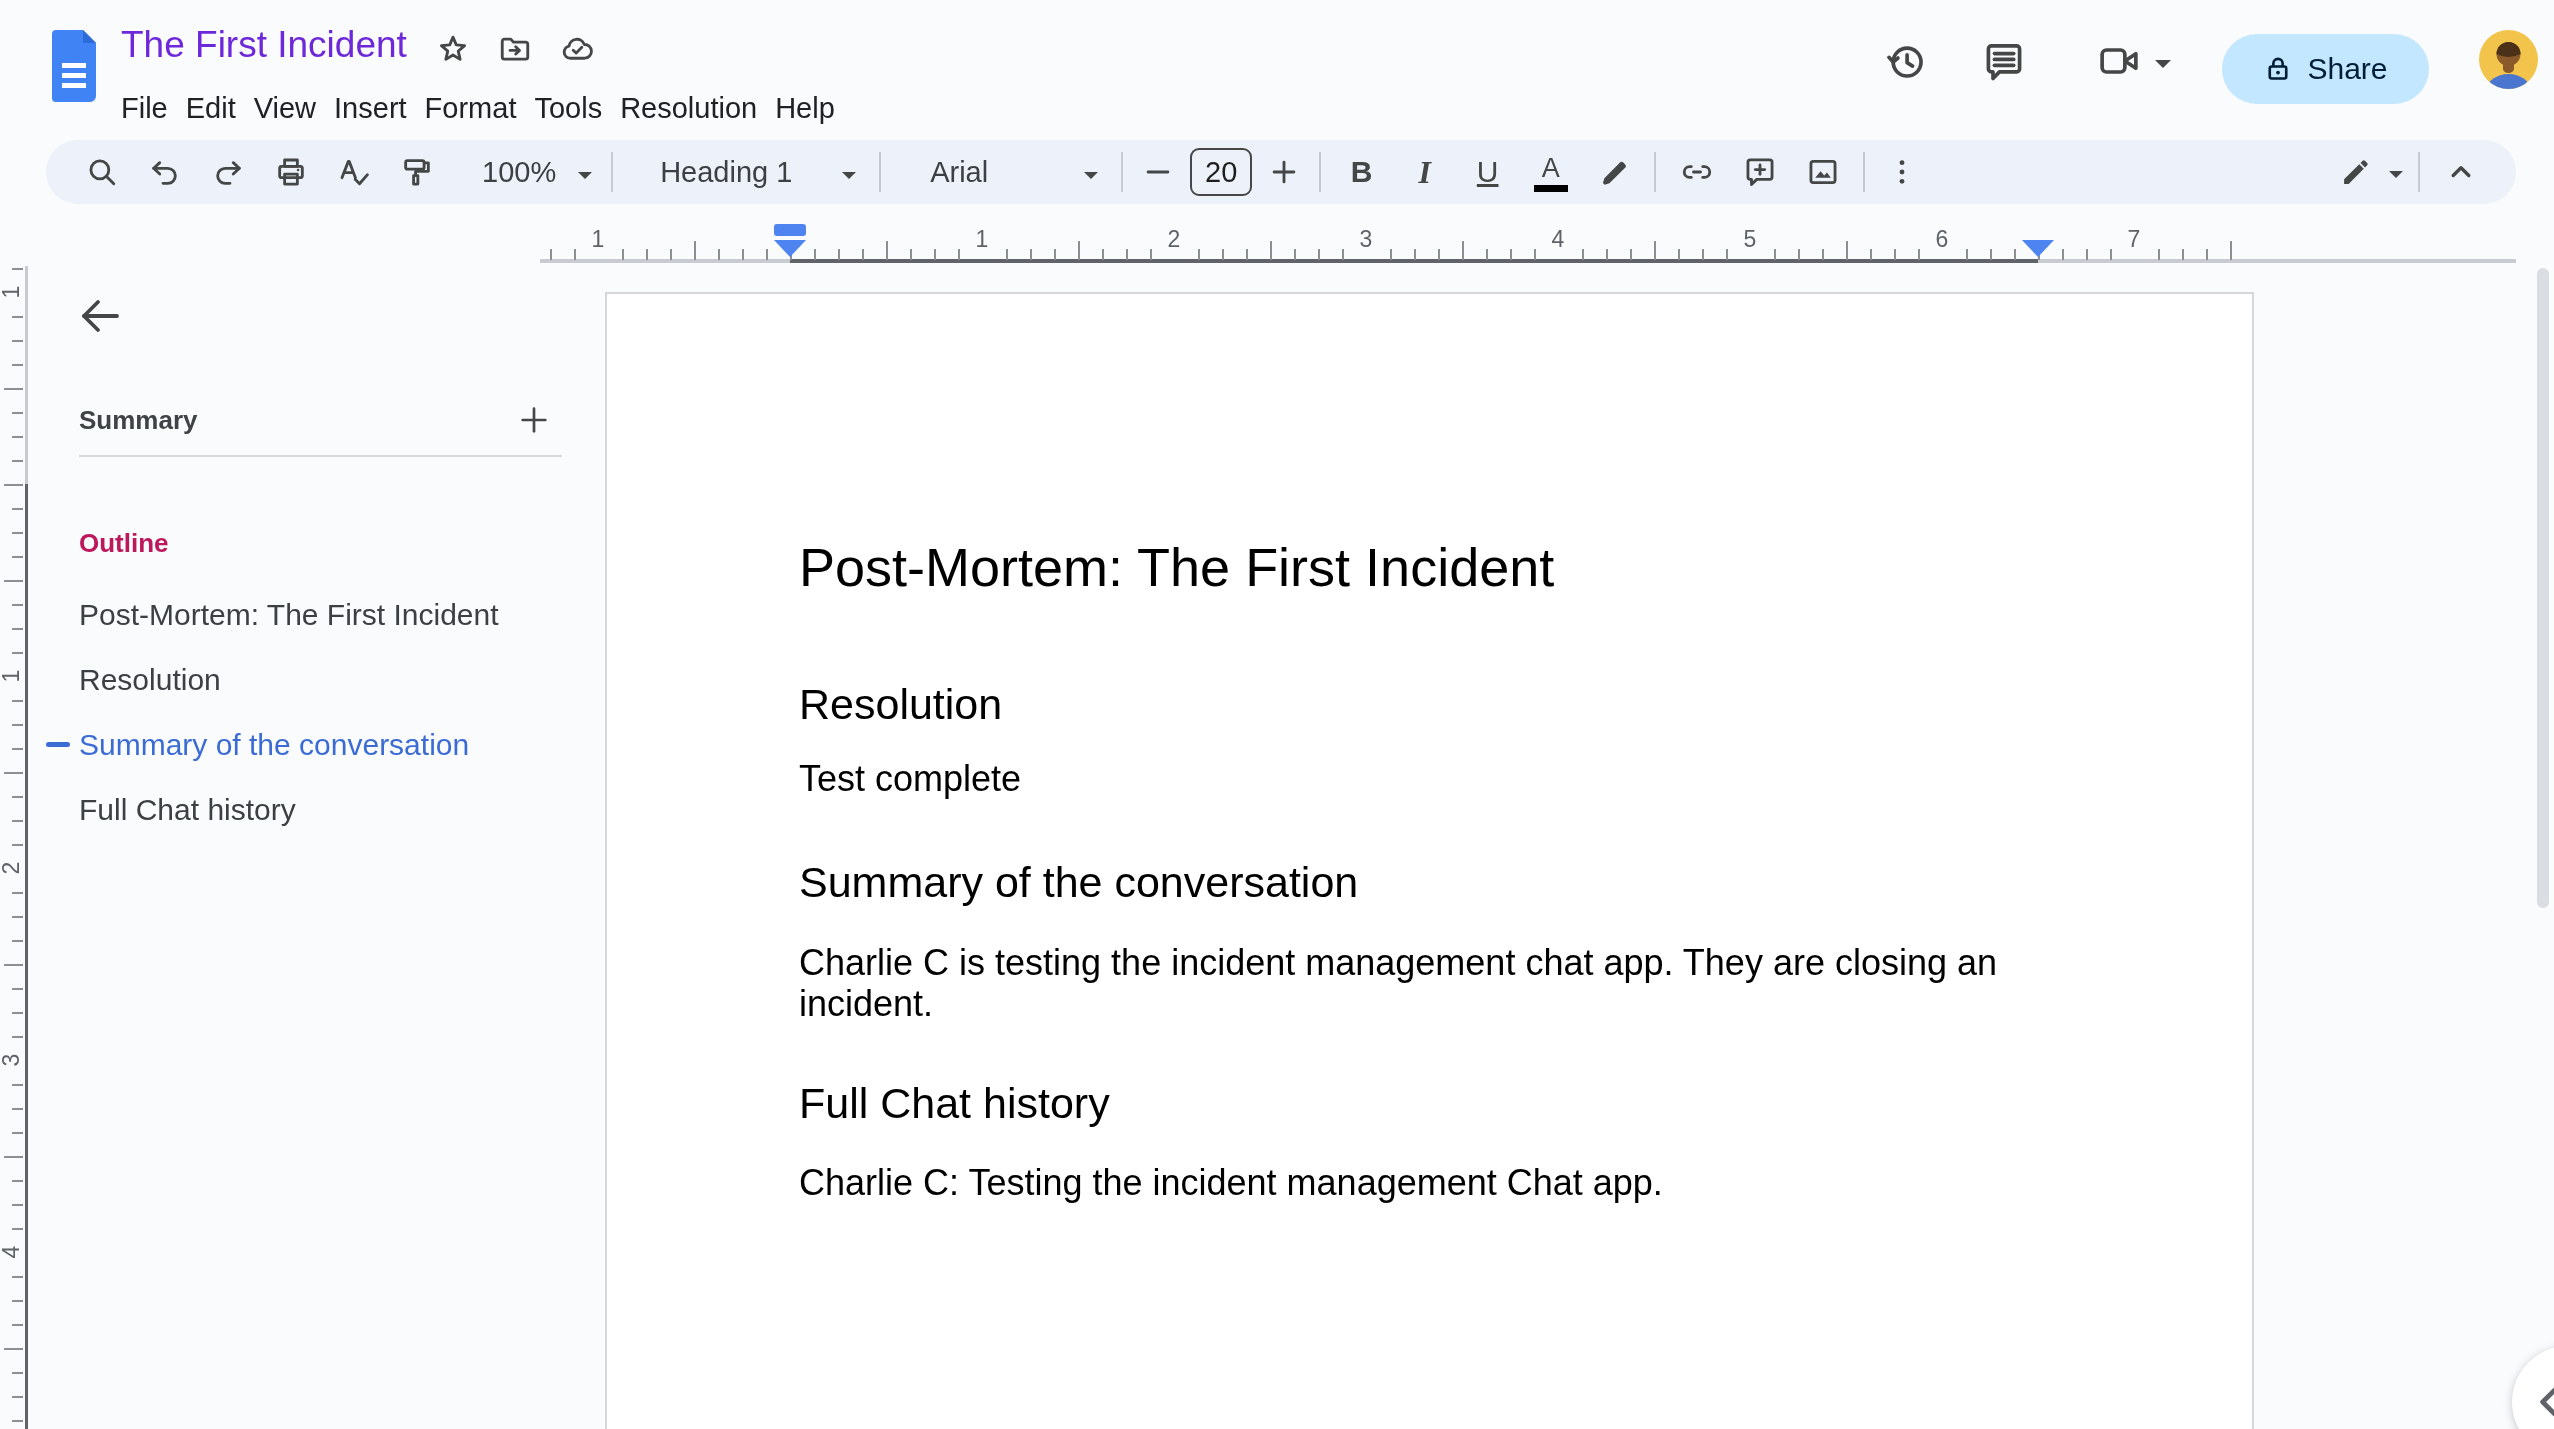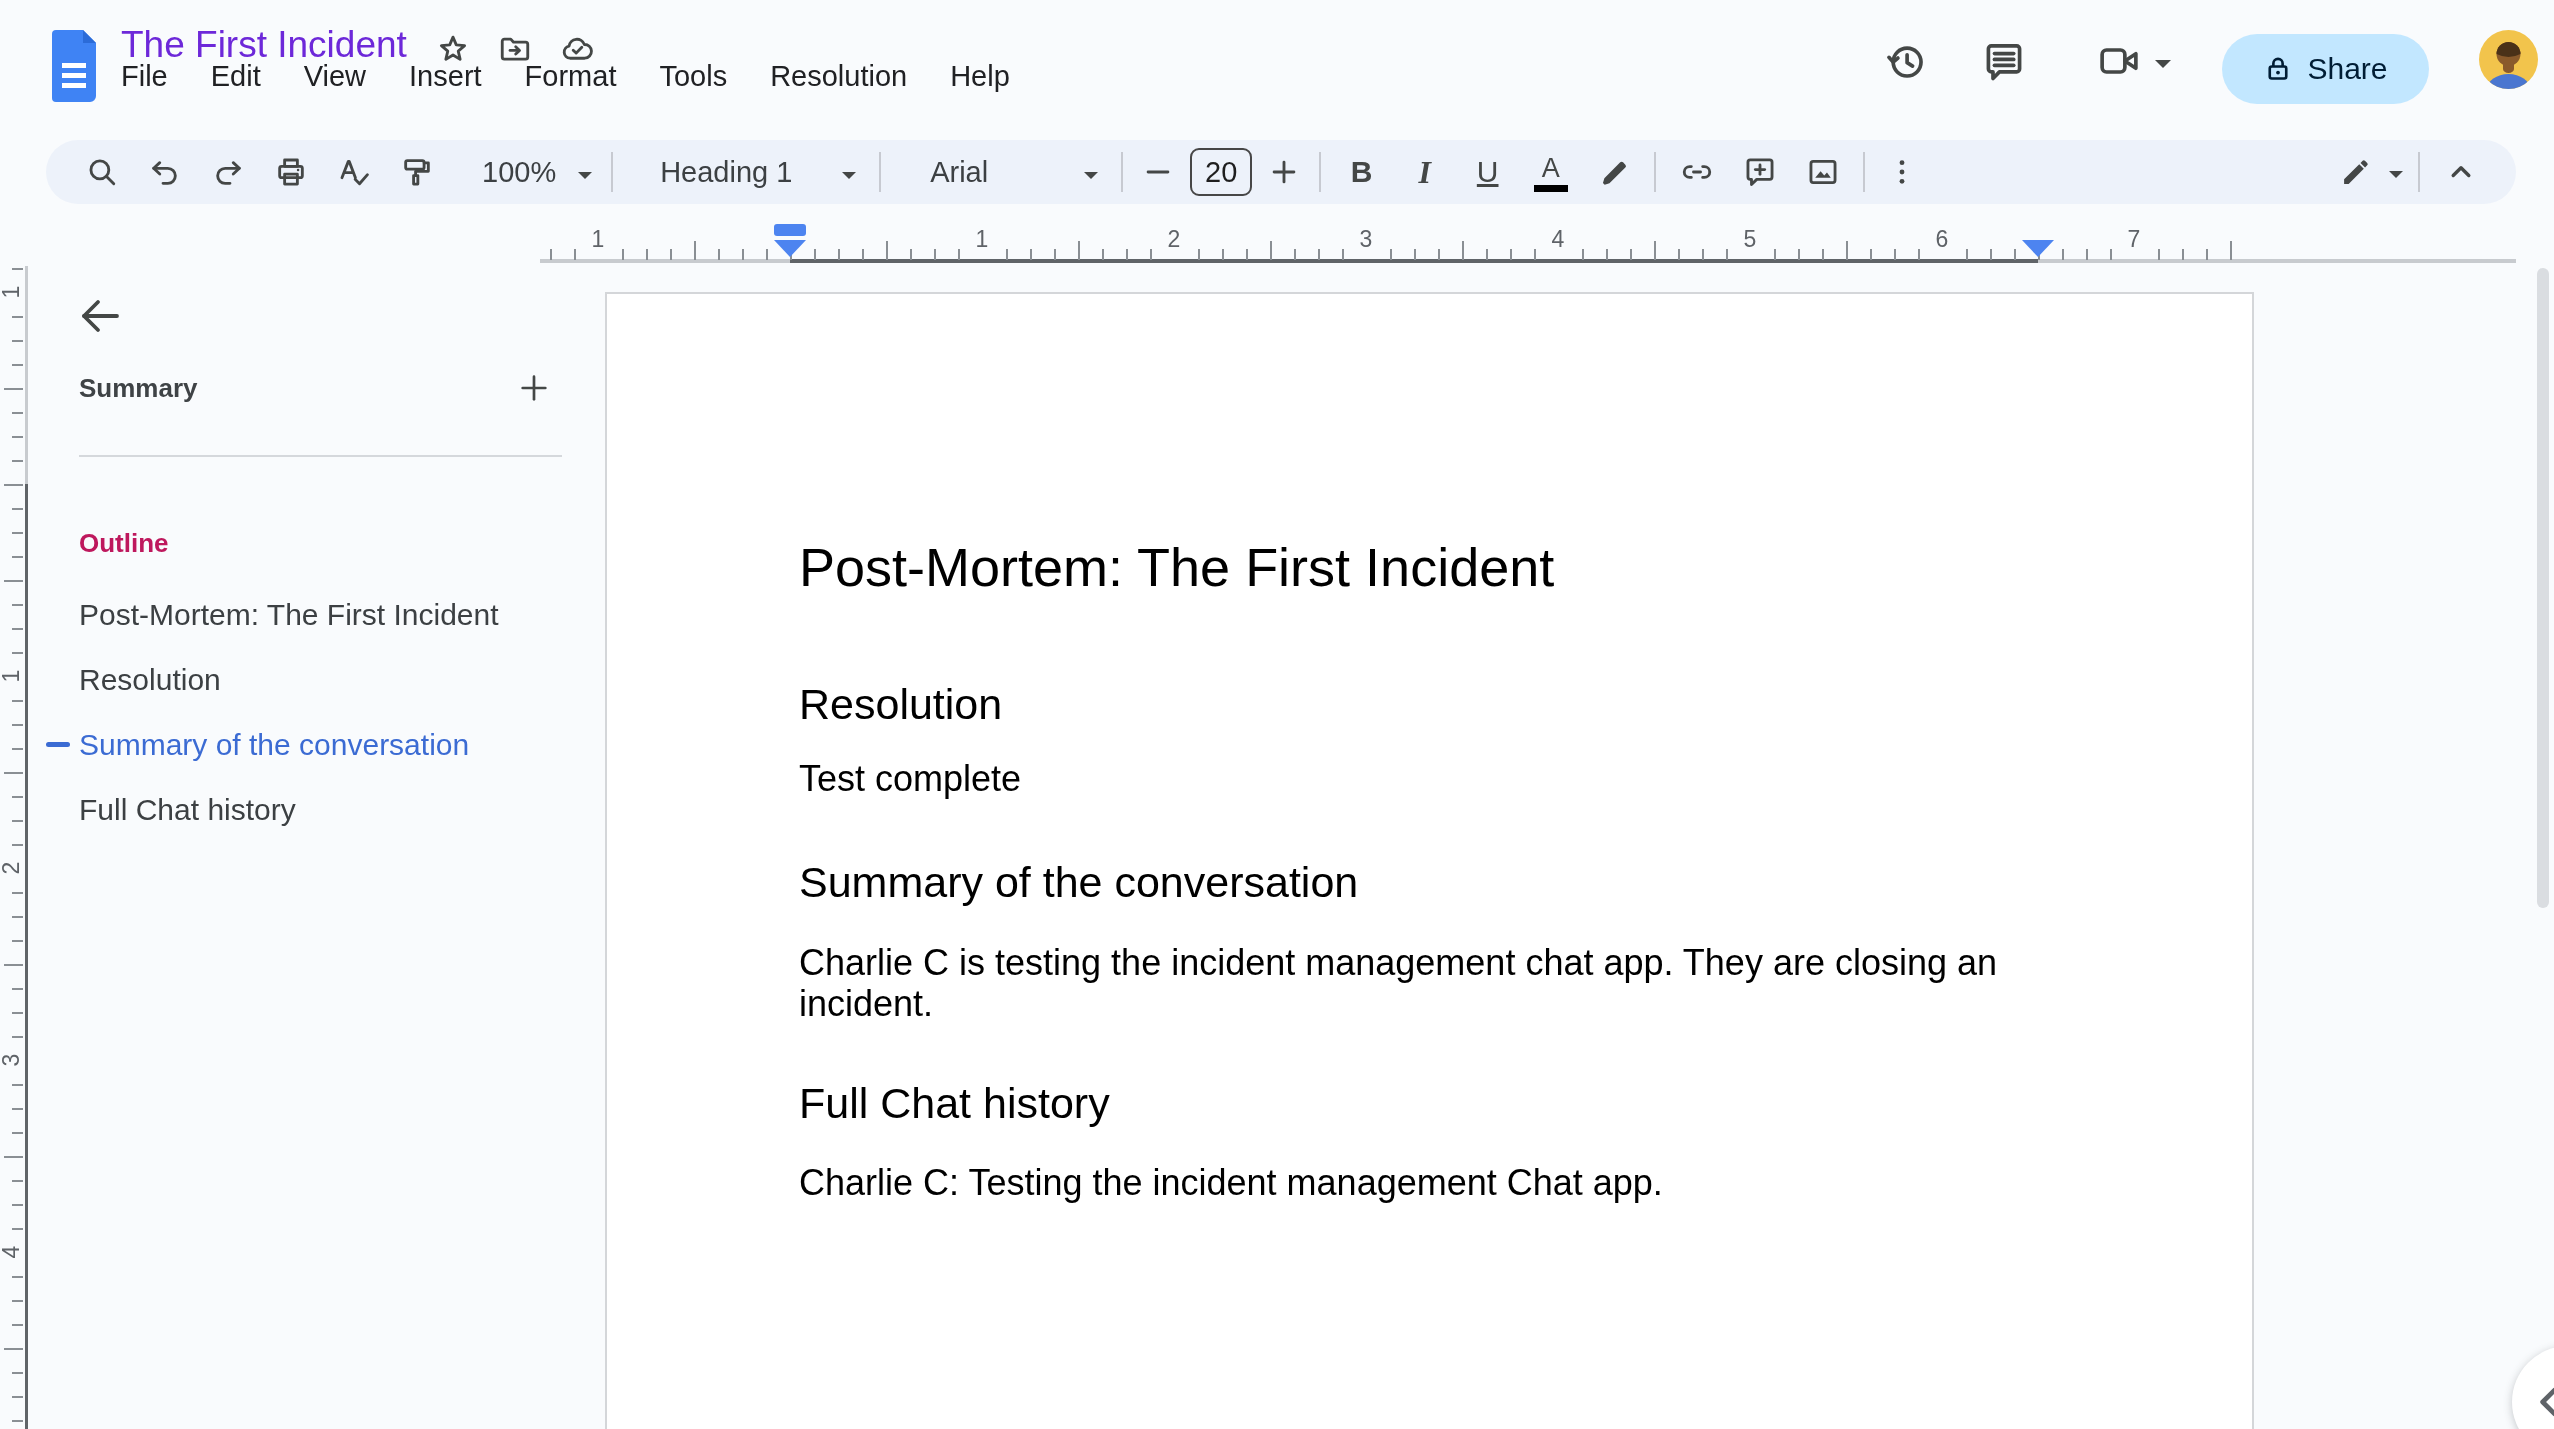--- a/index.html
+++ b/index.html
@@ -5,21 +5,21 @@
   * { margin:0; padding:0; box-sizing:border-box; }
   html,body { width:2554px; height:1429px; overflow:hidden; }
   body { font-family:"Liberation Sans", sans-serif; background:var(--bg,#f9fbfd); position:relative; }
   #app { position:absolute; inset:0; }
 
   
   .logo { position:absolute; left:52px; top:30px; width:44px; height:72px; }
   .doc-title { position:absolute; left:121px; top:24px; font-size:37px; color:#6d28d9; white-space:nowrap; }
   .title-icons { position:absolute; left:436px; top:32px; display:flex; gap:28px; align-items:center; }
   .title-icons svg { width:34px; height:34px; }
-  .menubar { position:absolute; left:121px; top:56px; display:flex; gap:43px;text-align:right; }
+  .menubar { position:absolute; left:121px; top:88px; display:flex; gap:18px;text-align:right; }
   .menu-item { font-size:29px; color:#202124; line-height:40px; }
   .hdr-icon { width:46px; height:46px; display:flex; align-items:center; justify-content:center; }
   .hdr-icon svg { width:44px; height:44px; }
   .icon-history { position:absolute; left:1883px; top:38px; }
   .icon-comments { position:absolute; left:1981px; top:39px; }
   .icon-videocall { position:absolute; left:2097px; top:39px; display:flex; align-items:center; }
   .caret { width:0; height:0; border:8px solid transparent; border-top-color:#444746; border-bottom-width:0; }
   .icon-videocall .caret { margin-left:14px; margin-top:6px; }
   .share-btn { position:absolute; left:2222px; top:34px; width:207px; height:70px; border-radius:35px;
                background:var(--share-bg,#c2e7ff); display:flex; align-items:center; justify-content:center; gap:14px; }
@@ -65,21 +65,21 @@
   .vtick { position:absolute; right:5px; height:2px; width:11px; background:#8a8f94; }
   .vtick.major { width:19px; }
   .v-num { position:absolute; left:-1px; width:24px; height:24px; font-size:23px; color:#5f6368;
            transform:rotate(-90deg); text-align:center; line-height:24px; }
   .v-base { position:absolute; width:3px; right:0; background:#c8cbcf; }
   .v-base.dark { background:#606468; }
 
   
   .back-btn { position:absolute; left:76px; top:292px; width:48px; height:48px; }
   .back-btn svg { width:48px; height:48px; }
-  .summary-row { position:absolute; left:79px; top:368px; width:483px; display:flex; align-items:center; }
+  .summary-row { position:absolute; left:79px; top:400px; width:483px; display:flex; align-items:center; }
   .summary-label { font-size:26px; font-weight:700; color:#3f4346; }
   .add-summary { margin-left:auto; margin-right:8px; width:40px; height:40px; display:flex; align-items:center; justify-content:center; }
   .add-summary svg { width:34px; height:34px; }
   .sb-divider { position:absolute; left:79px; top:455px; width:483px; height:2px; background:#d5d8dc; }
   .outline-label { position:absolute; left:79px; top:528px; font-size:26px; font-weight:700; color:#be185d; }
   .outline-list { position:absolute; left:0; top:596px; width:600px; }
   .outline-item { position:relative; padding:0 0 0 79px; margin-bottom:28px; font-size:30px; line-height:37px;
                   font-weight:500; color:#3c4043; white-space:nowrap; }
   .outline-item.active { color:var(--accent,#3b6bd3); }
   .active-dash { position:absolute; left:46px; top:16px; width:24px; height:5px; border-radius:3px;

